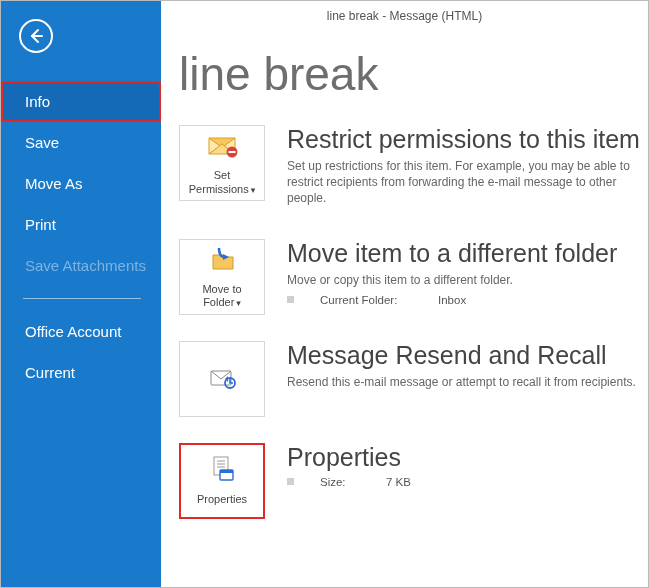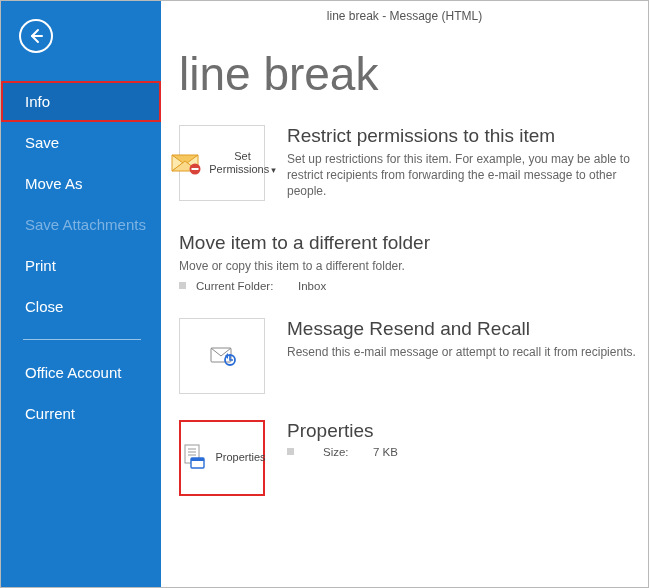--- a/index.html
+++ b/index.html
@@ -28,37 +28,37 @@
     text-align: center; font-size: 12px; color: #555; padding-top: 8px;
   }
   .page-title {
     font-size: 46px; font-weight: 300; color: #6e6e6e; margin: 24px 0 24px 18px;
   }
   .sections { display: flex; flex-direction: column; gap: 26px; margin-left: 18px; }
   .section { display: flex; gap: 22px; align-items: flex-start; }
 
   .btn-tile {
     width: 86px; height: 76px; border: 1px solid #d6d6d6; background: #fff;
-    display: flex; flex-direction: row; align-items: center; justify-content: center;
+    display: flex; flex-direction: column; align-items: center; justify-content: center;
     font-size: 11px; color: #444; text-align: center; cursor: pointer;
     padding: 4px;
     gap: 7px;
   }
   .btn-tile.highlight { border: 2px solid #e22727; }
   .btn-tile .icon { height: 30px; display:flex; align-items:center; justify-content:center; margin-bottom: 2px; }
   .btn-tile .tile-label { line-height: 1.2; }
   .dropdown-arrow { font-size: 9px; margin-left: 2px; }
 
   .section-body { flex: 1; padding-right: 4px; }
-  .section-title { font-size: 19px; font-weight: 400; color: #444; margin-bottom: 4px; }
+  .section-title { font-size: 25px; font-weight: 400; color: #444; margin-bottom: 4px; }
   .section-desc { font-size: 12px; color: #666; margin-bottom: 6px; line-height: 1.35; }
-  .kv-row { display: flex; align-items: center; gap: 10px; font-size: 11.5px; color: #666; }
+  .kv-row { display: flex; align-items: center; gap: 26px; font-size: 11.5px; color: #666; }
   .kv-bullet { width: 7px; height: 7px; background: #cfcfcf; }
   .kv-label { width: 92px; color: #555; }
-  .kv-label.narrow { width: 40px; margin-left: 19px; }
+  .kv-label.narrow { width: 40px; }
   .kv-value { color: #555; }
 </style>
 </head>
 <body>
 
 <div class="sidebar">
   <div class="back-circle">
     <svg width="18" height="18" viewBox="0 0 18 18">
       <path d="M11 3 L5 9 L11 15" stroke="#fff" stroke-width="2" fill="none" stroke-linecap="round" stroke-linejoin="round"></path>
       <line x1="5" y1="9" x2="15" y2="9" stroke="#fff" stroke-width="2" stroke-linecap="round"></line>
@@ -67,28 +67,25 @@
 
   <div class="nav-item selected">
     <span>Info</span>
   </div>
   <div class="nav-item">
     <span>Save</span>
   </div>
   <div class="nav-item">
     <span>Move As</span>
   </div>
-  <div class="nav-item disabled">
-    <span>Save Attachments</span>
-  </div>
   <div class="nav-item">
     <span>Print</span>
   </div>
-  <div class="nav-item">
-    <span>Close</span>
+  <div class="nav-item disabled">
+    <span>Save Attachments</span>
   </div>
 
   <div class="nav-divider"></div>
 
   <div class="nav-item">
     <span>Office Account</span>
   </div>
   <div class="nav-item">
     <span>Current</span>
   </div>
@@ -116,20 +113,32 @@
           <span>Set Permissions</span><span class="dropdown-arrow">▾</span>
         </div>
       </div>
       <div class="section-body">
         <div class="section-title">Restrict permissions to this item</div>
         <div class="section-desc">Set up restrictions for this item. For example, you may be able to restrict recipients from forwarding the e-mail message to other people.</div>
       </div>
     </div>
 
     <div class="section">
+      <div class="btn-tile">
+        <div class="icon">
+          <svg width="34" height="28" viewBox="0 0 34 28">
+            <path d="M8 10 L14 10 L16 12 L28 12 L28 24 L8 24 Z" fill="#f6c75e" stroke="#d19a2e"></path>
+            <path d="M14 3 Q14 12 20 12" stroke="#2a6dd6" stroke-width="2.5" fill="none"></path>
+            <polygon points="18,9 24,12 18,15" fill="#2a6dd6"></polygon>
+          </svg>
+        </div>
+        <div class="tile-label">
+          <span>Move to Folder</span><span class="dropdown-arrow">▾</span>
+        </div>
+      </div>
       <div class="section-body">
         <div class="section-title">Move item to a different folder</div>
         <div class="section-desc">Move or copy this item to a different folder.</div>
         <div class="kv-row">
           <div class="kv-bullet"></div>
           <div class="kv-label">Current Folder:</div>
           <div class="kv-value">Inbox</div>
         </div>
       </div>
     </div>

